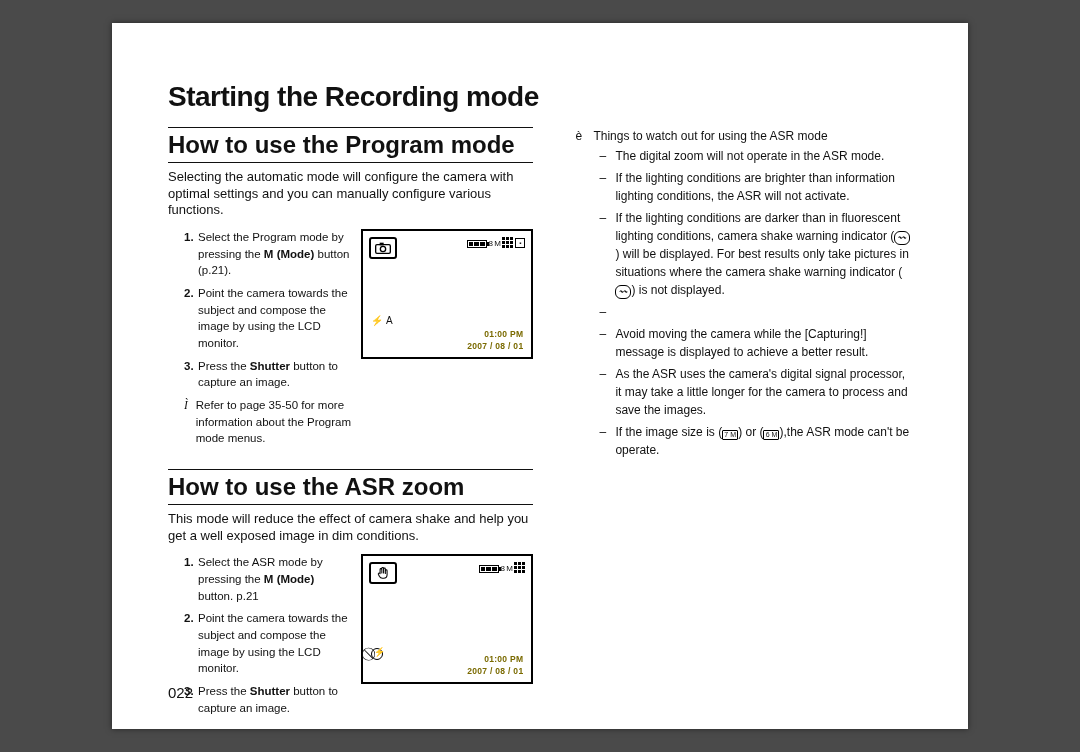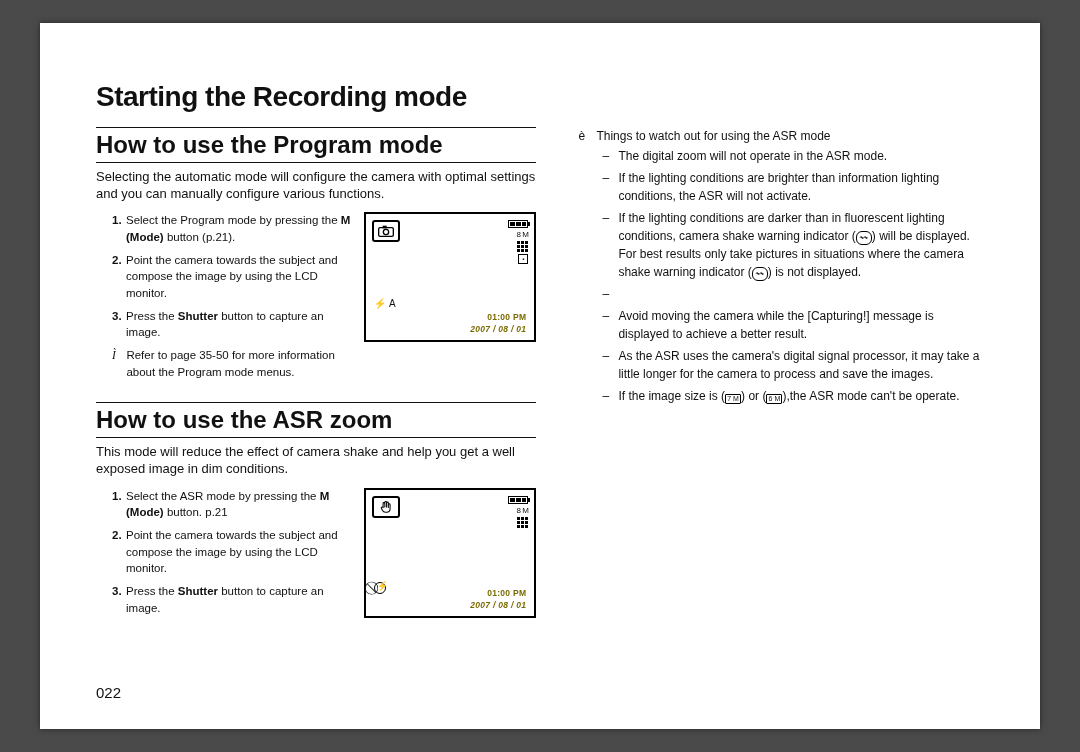--- a/index.html
+++ b/index.html
@@ -1,47 +1,47 @@
 <!DOCTYPE html>
 <html><head>
 <meta charset="utf-8">
 <style>
   * { box-sizing: border-box; margin: 0; padding: 0; }
   html, body { background: #4a4a4a; }
   body { width: 1080px; height: 752px; display: flex; align-items: center; justify-content: center; font-family: Arial, Helvetica, sans-serif; color: #111; }
-  .page { background: #fff; width: 1000px; height: 706px; padding: 58px 56px 30px 56px; position: relative; box-shadow: 0 0 6px rgba(0,0,0,.5); }
+  .page { background: #fff; width: 856px; height: 706px; padding: 58px 56px 30px 56px; position: relative; box-shadow: 0 0 6px rgba(0,0,0,.5); }
   .title { font-size: 28px; font-weight: 700; letter-spacing: -0.5px; margin-bottom: 14px; }
   .columns { display: flex; gap: 42px; }
   .col-left { width: 456px; }
   .col-right { width: 420px; }
   .section-head { font-size: 24px; font-weight: 700; border-top: 1px solid #111; border-bottom: 1px solid #111; padding: 3px 0 3px 0; margin-bottom: 6px; }
   .intro { font-size: 13px; margin-bottom: 10px; line-height: 1.28; }
   .step-block { display: flex; gap: 10px; }
   .steps { font-size: 11.5px; line-height: 1.45; flex: 1; padding-left: 16px; }
   .step { display: flex; margin-bottom: 6px; }
   .step .num { font-weight: 700; min-width: 14px; }
   .step .txt { flex: 1; }
   .bold { font-weight: 700; }
   .note { font-size: 11.5px; line-height: 1.45; margin-top: 0; display: flex; gap: 6px; padding-left: 0; }
   .note .bullet { font-style: italic; font-family: Georgia, serif; width: 14px; text-align: left; }
   .lcd-wrap { width: 172px; height: 130px; border: 2px solid #000; position: relative; margin-top: 0px; flex-shrink: 0; }
   .lcd-inner { position: absolute; inset: 2px; }
   .lcd-mode { position: absolute; left: 4px; top: 4px; width: 28px; height: 22px; border: 2px solid #000; border-radius: 3px; display: flex; align-items: center; justify-content: center; font-size: 12px; background: #fff; }
-  .lcd-top-right { position: absolute; right: 4px; top: 4px; display: flex; flex-direction: column; align-items: flex-end; gap: 2px; }
+  .lcd-top-right { position: absolute; right: 4px; top: 4px; display: flex; flex-direction: row; align-items: flex-end; gap: 2px; }
   .lcd-batt { width: 20px; height: 8px; border: 1px solid #000; position: relative; }
   .lcd-batt::after { content: ""; position: absolute; right: -3px; top: 1px; width: 2px; height: 4px; background: #000; }
   .lcd-batt .cells { position: absolute; inset: 1px; display: flex; gap: 1px; }
   .lcd-batt .cells span { flex: 1; background: #000; }
   .lcd-res { font-size: 8px; letter-spacing: -0.5px; }
   .lcd-grid { display: grid; grid-template-columns: repeat(3, 3px); grid-template-rows: repeat(3, 3px); gap: 1px; }
   .lcd-grid span { background: #000; }
   .lcd-sq { width: 10px; height: 10px; border: 1px solid #000; display: flex; align-items: center; justify-content: center; font-size: 6px; }
   .lcd-left-low { position: absolute; left: 6px; top: 82px; font-size: 10px; }
   .lcd-time { position: absolute; right: 6px; bottom: 16px; font-size: 8.5px; font-weight: 700; color: #7a6a00; letter-spacing: 0.3px; }
-  .lcd-date { position: absolute; right: 6px; bottom: 4px; font-size: 8.5px; font-weight: 700; color: #7a6a00; letter-spacing: 0.3px; font-style: italic; }
+  .lcd-date { position: absolute; right: 6px; bottom: 4px; font-size: 8.5px; font-weight: 700; color: #7a6a00; letter-spacing: 0.3px; }
   .sect2 { margin-top: 22px; }
   .asr-circle { width: 12px; height: 12px; border: 1.5px solid #000; border-radius: 50%; display: inline-block; vertical-align: -2px; }
   .right-intro { font-size: 12px; display: flex; gap: 8px; margin-top: 2px; margin-bottom: 4px; }
   .right-intro .bul { width: 10px; }
   ul.dashlist { list-style: none; font-size: 12px; line-height: 1.5; padding-left: 24px; }
   ul.dashlist li { display: flex; gap: 6px; margin-bottom: 4px; }
   ul.dashlist li .dash { min-width: 10px; }
   .inline-icon { display: inline-block; width: 16px; height: 10px; border: 1px solid #000; border-radius: 1px; vertical-align: -1px; font-size: 7px; text-align: center; line-height: 8px; }
   .inline-shake { display: inline-block; border: 1px solid #000; border-radius: 6px; padding: 0 3px; font-size: 8px; vertical-align: 0; }
   .pagenum { position: absolute; left: 56px; bottom: 28px; font-size: 15px; }

